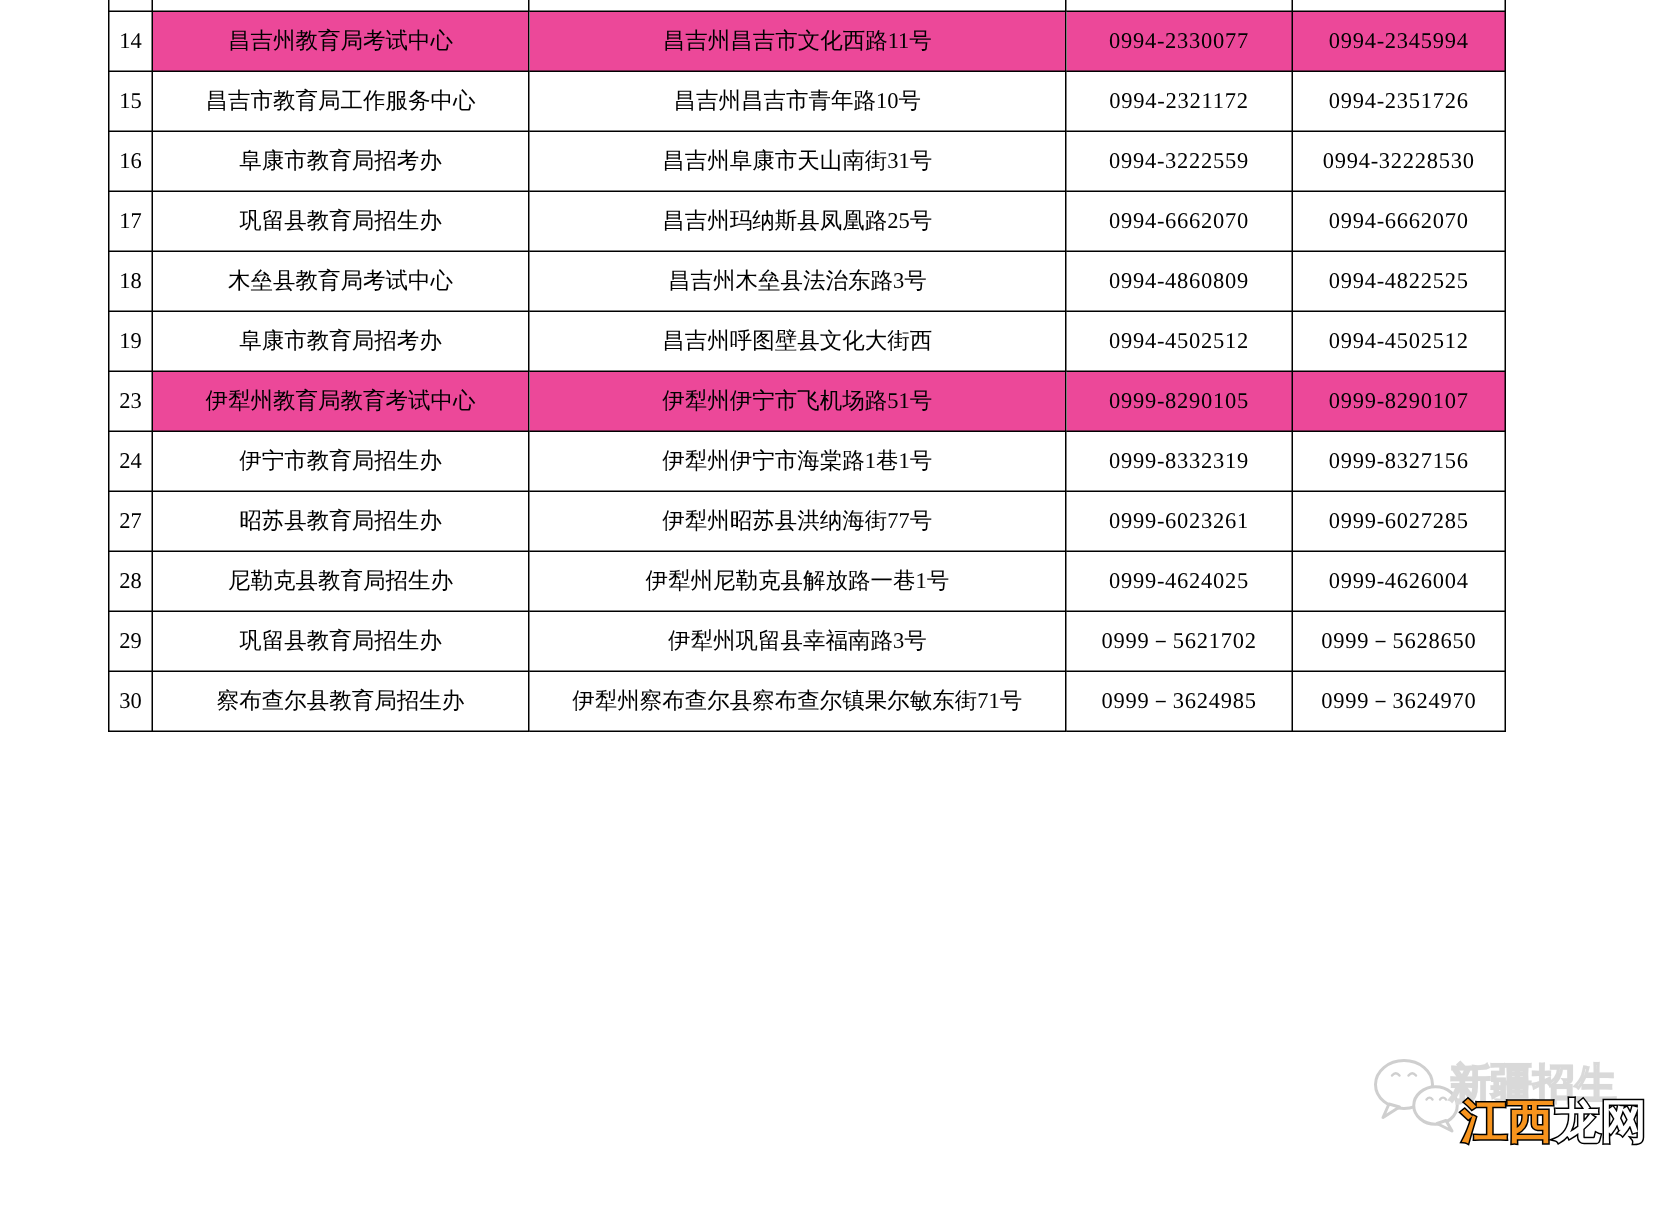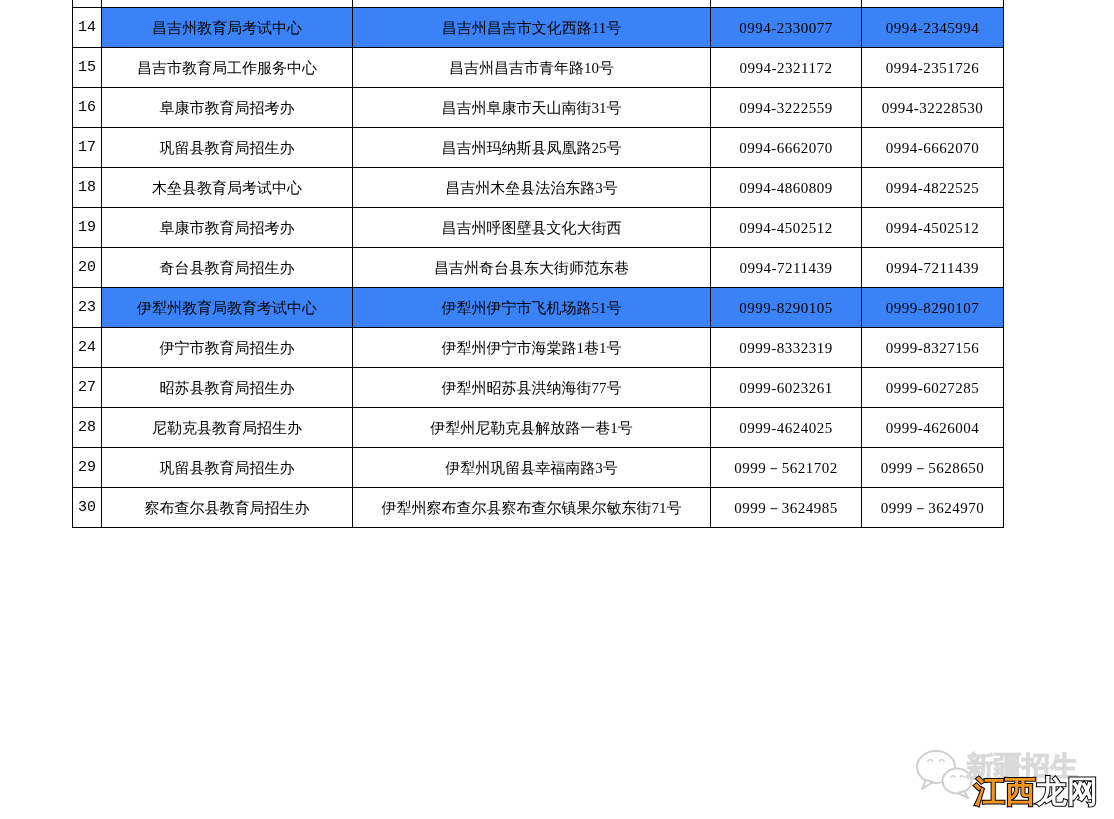--- a/index.html
+++ b/index.html
@@ -17,27 +17,27 @@
     border:1px solid #000;
     text-align:center;vertical-align:middle;
     font-size:15px;line-height:1.2;
     padding:0 2px;overflow:hidden;white-space:nowrap;
     background:#ffffff;
   }
   table.contact-table tr.partial td{
     height:7px;border-top:none;
   }
   table.contact-table tr.data-row td{height:39px;}
-  table.contact-table tr.hl td{background:#3b82f6;}
+  table.contact-table tr.hl td{background:#ec4899;}
   table.contact-table tr.hl td:first-child{background:#ffffff;}
-  td.cell-num{font-size:14px;font-family:Liberation Mono, monospace;}
+  td.cell-num{font-size:14px;}
   td.cell-phone1,td.cell-phone2{font-size:14.5px;letter-spacing:0.5px;}
 
   
-  .watermark{position:absolute;left:912px;top:742px;width:202px;height:78px;text-align:right;}
+  .watermark{position:absolute;left:912px;top:698px;width:202px;height:78px;text-align:right;}
   .wm-icon{position:absolute;left:2px;top:6px;}
   .wm-line1{
     position:absolute;left:54px;top:6px;
     font-size:28px;font-weight:bold;letter-spacing:0px;white-space:nowrap;
     color:#fcfcfc;
     -webkit-text-stroke:1px #d9d9d9;
     text-shadow:0 0 1px #e3e3e3;
   }
   .wm-line2{
     position:absolute;left:62px;top:29px;
@@ -103,27 +103,20 @@
           <td class="cell-phone1">0994-4860809</td>
           <td class="cell-phone2">0994-4822525</td>
         </tr>
         <tr class="data-row">
           <td class="cell-num">19</td>
           <td class="cell-name">阜康市教育局招考办</td>
           <td class="cell-address">昌吉州呼图壁县文化大街西</td>
           <td class="cell-phone1">0994-4502512</td>
           <td class="cell-phone2">0994-4502512</td>
         </tr>
-        <tr class="data-row">
-          <td class="cell-num">20</td>
-          <td class="cell-name">奇台县教育局招生办</td>
-          <td class="cell-address">昌吉州奇台县东大街师范东巷</td>
-          <td class="cell-phone1">0994-7211439</td>
-          <td class="cell-phone2">0994-7211439</td>
-        </tr>
         <tr class="data-row hl">
           <td class="cell-num">23</td>
           <td class="cell-name">伊犁州教育局教育考试中心</td>
           <td class="cell-address">伊犁州伊宁市飞机场路51号</td>
           <td class="cell-phone1">0999-8290105</td>
           <td class="cell-phone2">0999-8290107</td>
         </tr>
         <tr class="data-row">
           <td class="cell-num">24</td>
           <td class="cell-name">伊宁市教育局招生办</td>

